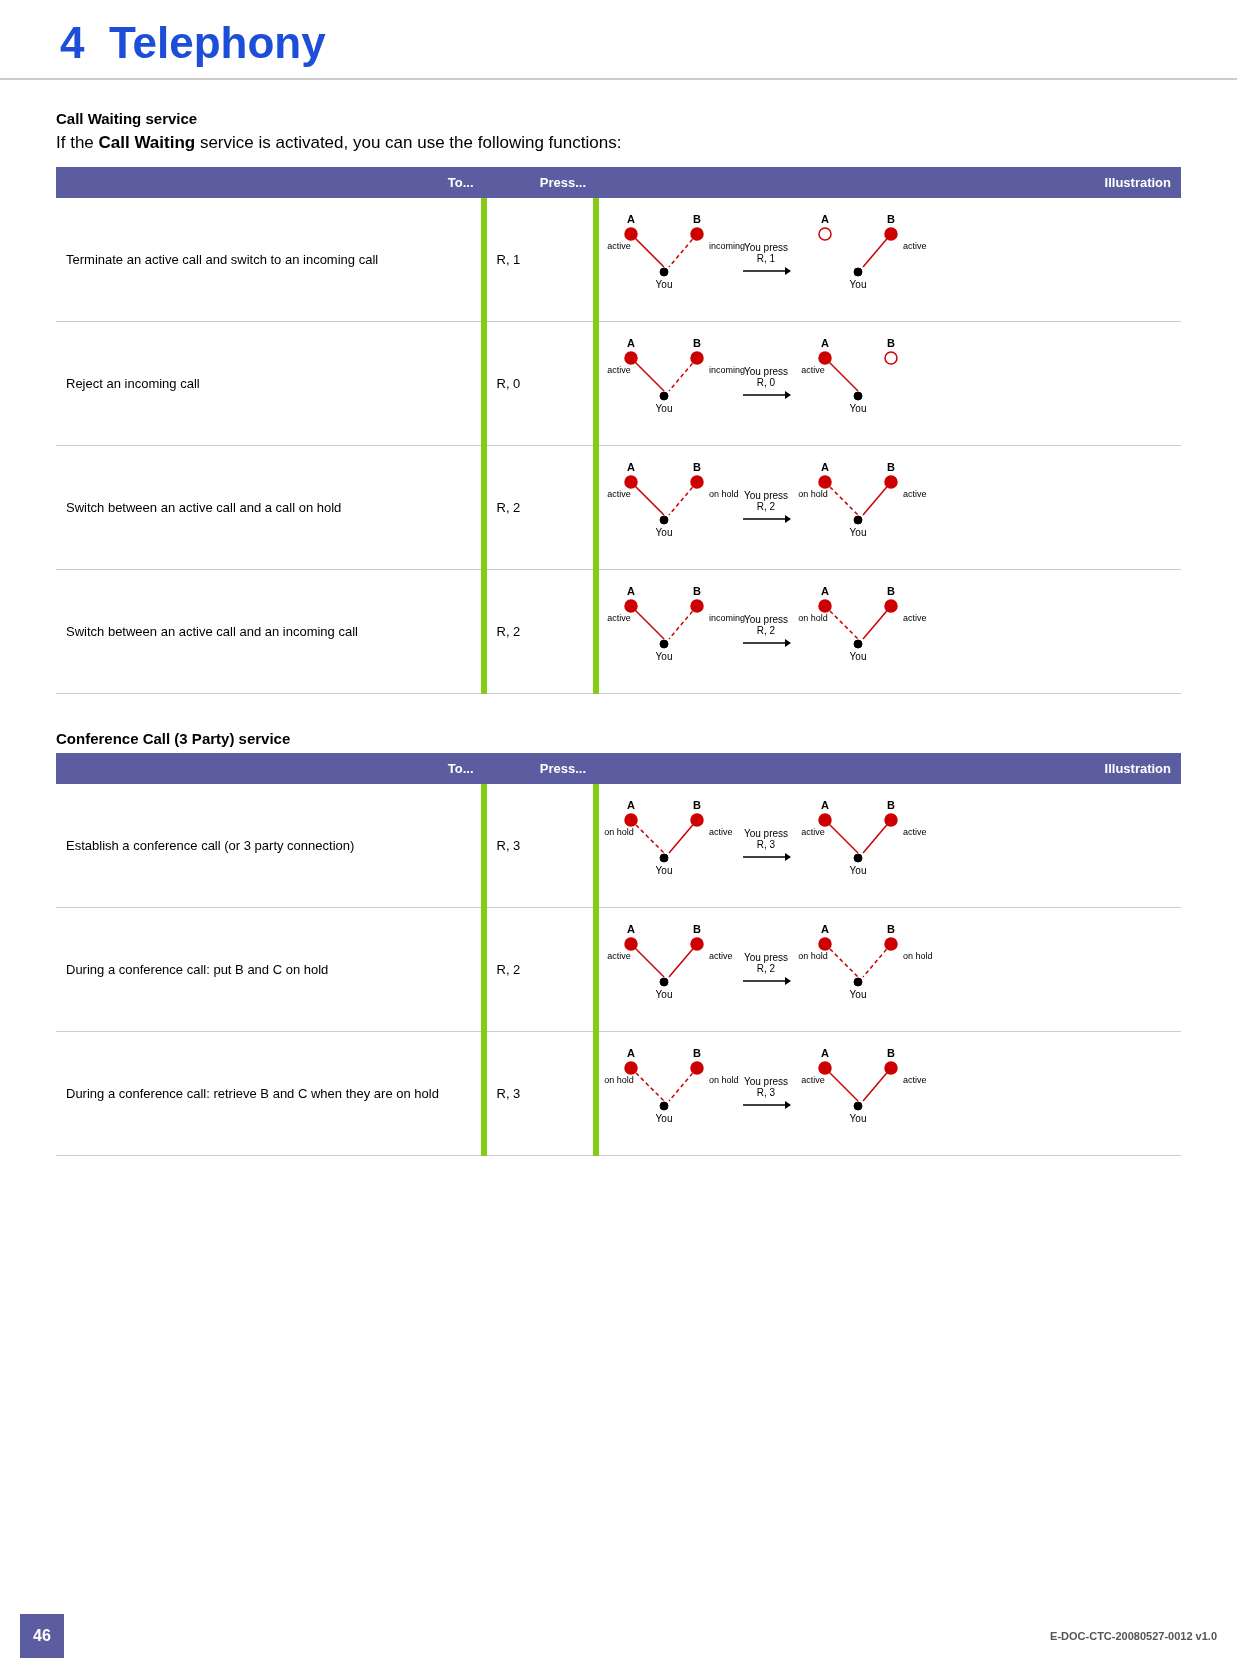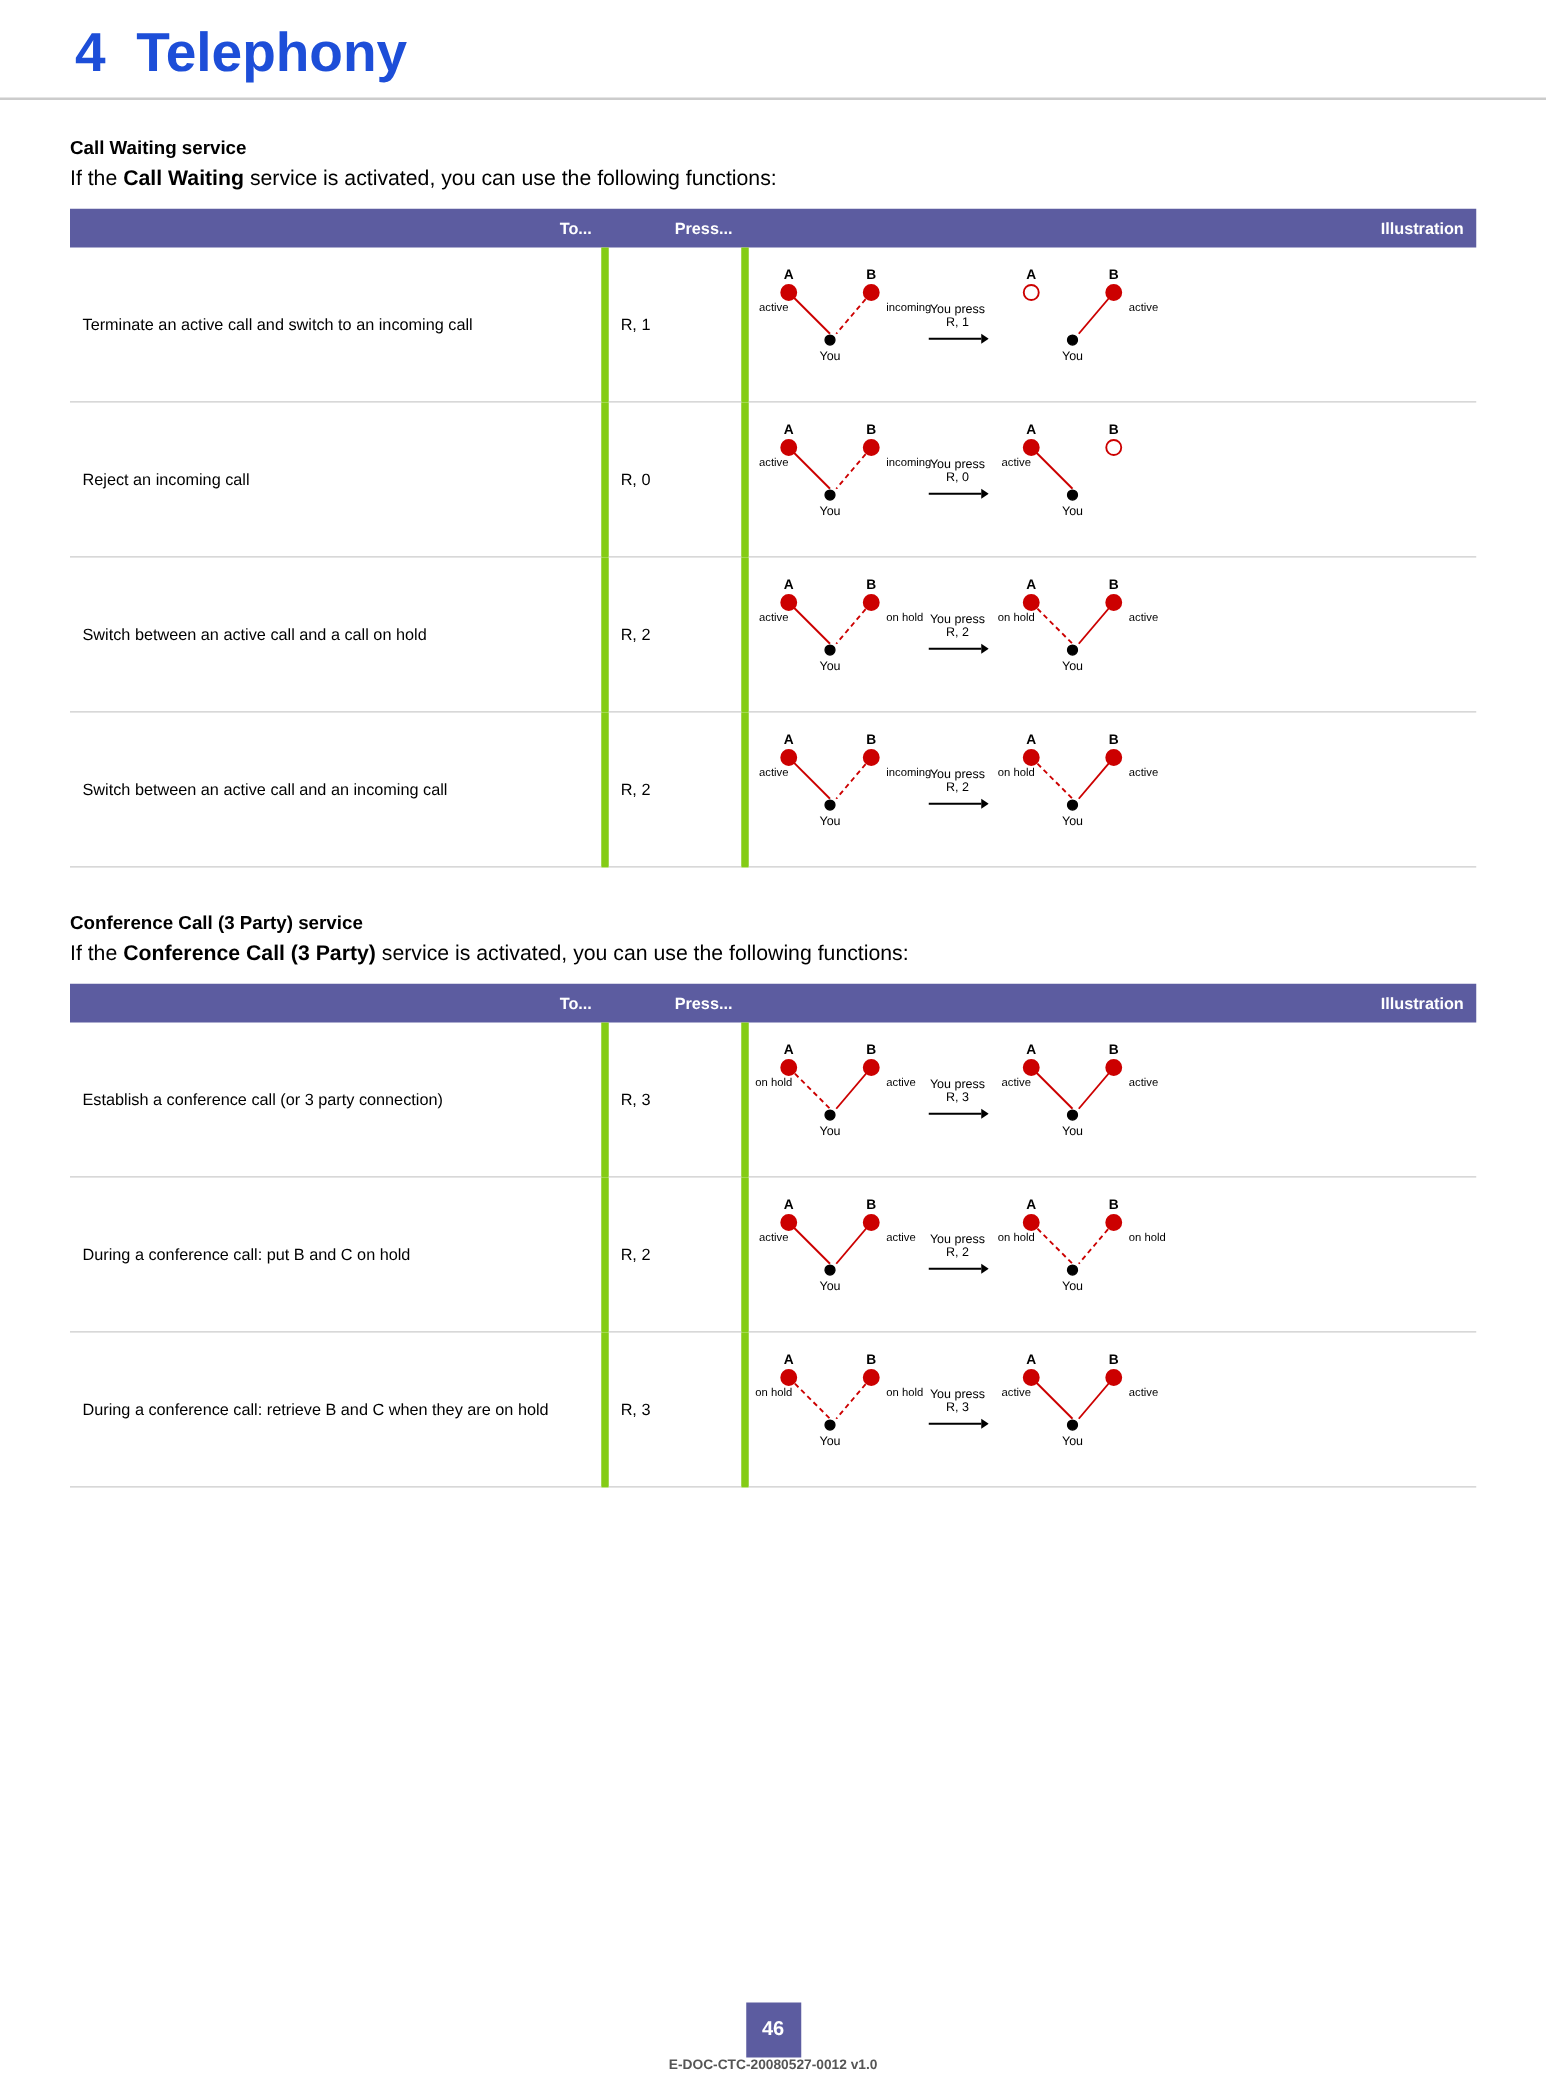--- a/index.html
+++ b/index.html
@@ -104,21 +104,20 @@
     
     .page-footer {
       position: absolute;
       bottom: 20px;
       left: 0;
       right: 0;
       display: flex;
       align-items: center;
       justify-content: space-between;
       padding: 0 20px;
-      flex-direction: column;
     }
     .footer-page-num {
       background: #5c5ca0;
       color: #fff;
       font-weight: bold;
       font-size: 16px;
       width: 44px;
       height: 44px;
       display: flex;
       align-items: center;
@@ -336,23 +335,20 @@
                 <circle cx="55" cy="60" r="4" fill="#000" stroke="#000" stroke-width="1"></circle>
                 <text x="55" y="76" text-anchor="middle" font-size="10" font-family="Arial">You</text>
               </svg>
             </div>
           </td>
         </tr>
       </tbody>
   </table>
 
   <div class="section-title">Conference Call (3 Party) service</div>
-  <p class="section-intro">
-    <span>If the </span><strong>Conference Call (3 Party)</strong><span> service is activated, you can use the following functions:</span>
-  </p>
 
   <table>
     <thead>
       <tr>
         <th>To...</th>
         <th>Press...</th>
         <th>Illustration</th>
       </tr>
     </thead>
     <tbody id="cc-tbody">

